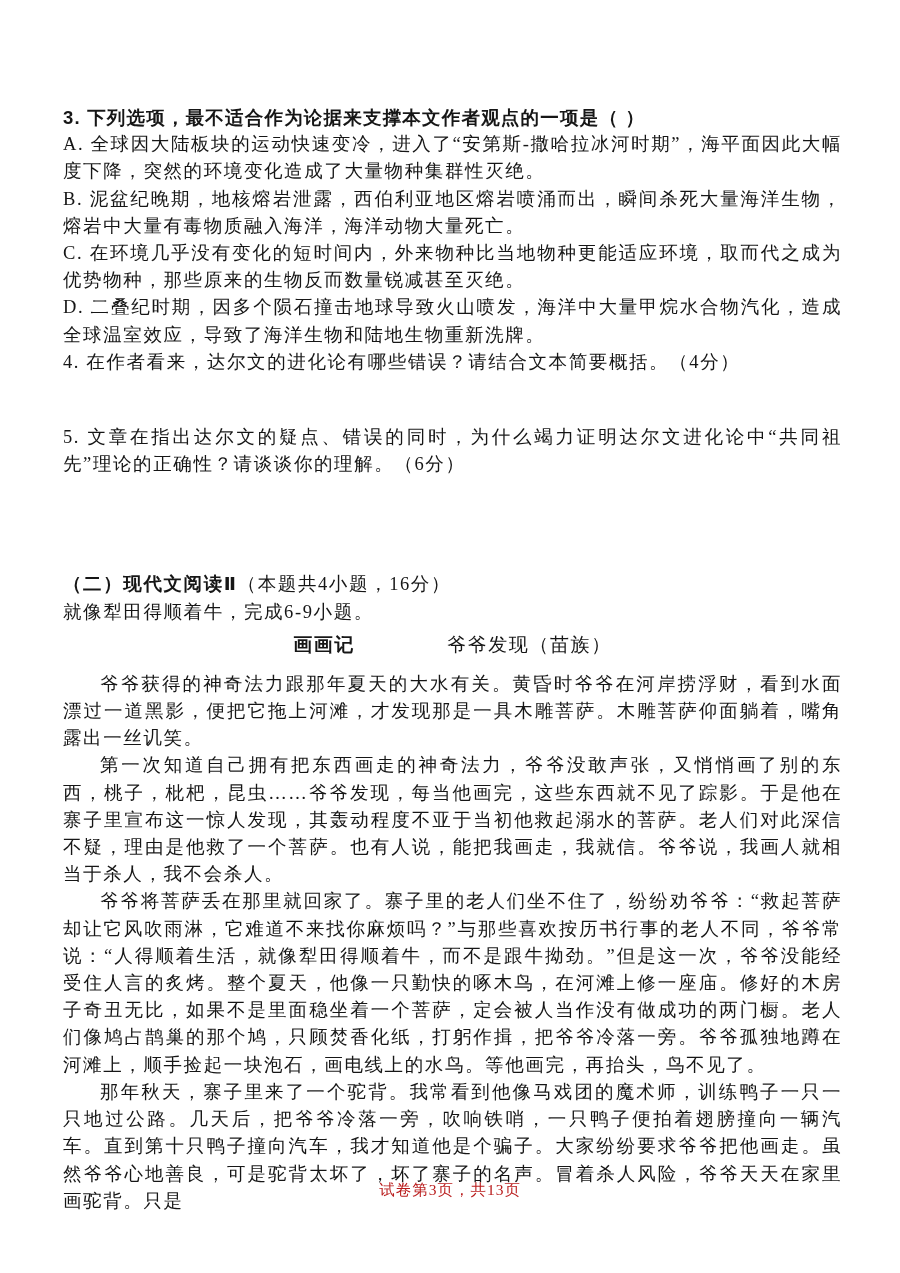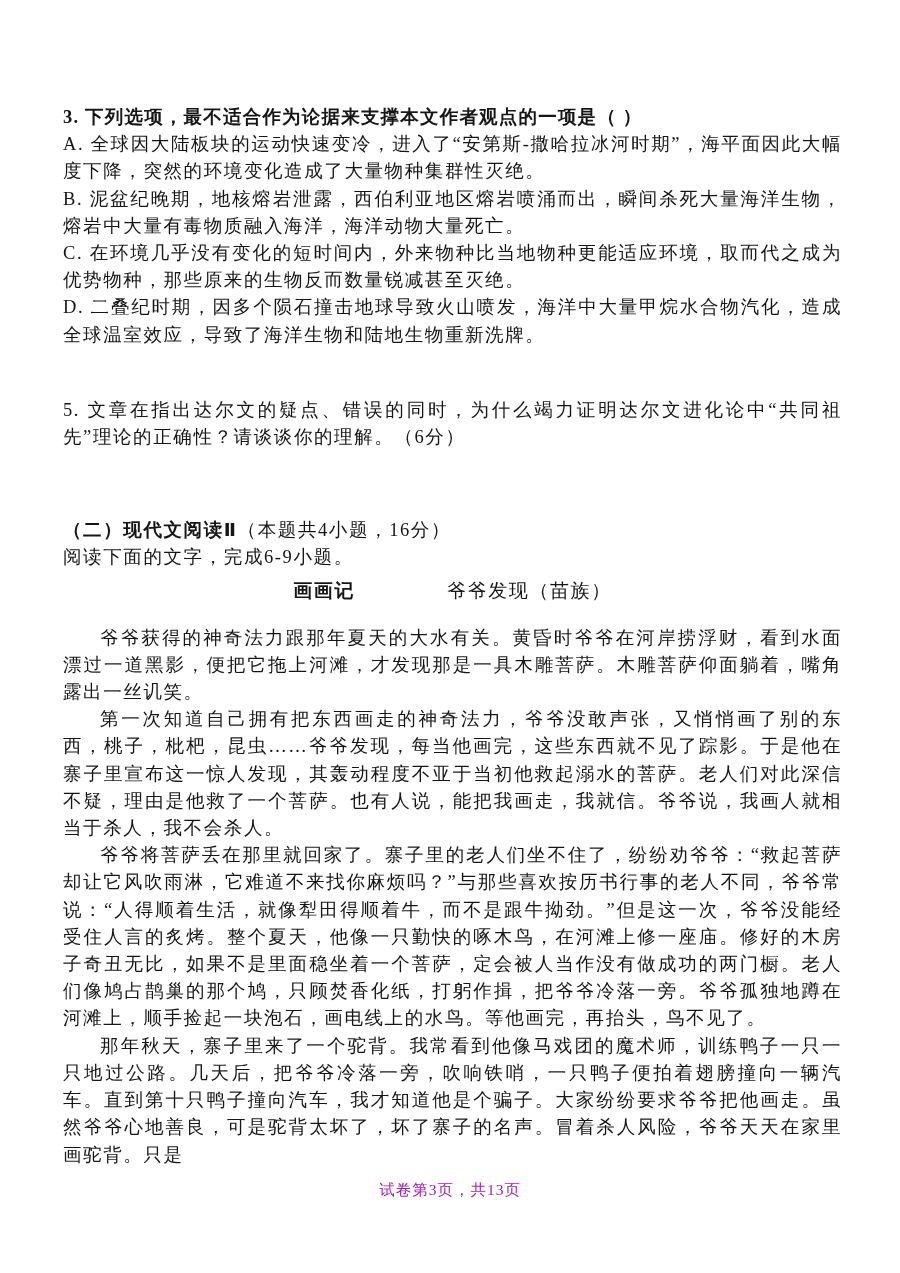--- a/index.html
+++ b/index.html
@@ -20,81 +20,82 @@
     left: 63px;
     width: 779px;
   }
   p, .line {
     font-size: 18.5px;
     line-height: 27.2px;
     letter-spacing: 1.6px;
     text-align: justify;
   }
   .stem {
-    font-family: Liberation Serif, serif;
+    font-family: Liberation Sans, sans-serif;
     font-weight: bold;
     letter-spacing: 1.2px;
   }
   .q5 { margin-top: 48px; }
-  .section-heading { margin-top: 65px; }
+  .section-heading { margin-top: 92px; }
   .section-heading .bold-part {
     font-family: "Liberation Sans", "DejaVu Sans", sans-serif;
     font-weight: bold;
   }
   .story-title-row {
     margin-top: 4px;
     display: flex;
     justify-content: center;
     align-items: center;
     gap: 92px;
     font-size: 19px;
     line-height: 30px;
     letter-spacing: 1.6px;
   }
   .story-title {
     font-family: "Liberation Sans", "DejaVu Sans", sans-serif;
     font-weight: bold;
   }
-  .story-body { margin-top: 19px; }
+  .story-body { margin-top: 11px; }
   .para {
     text-indent: 2em;
     font-family: "Liberation Serif", "DejaVu Serif", serif;
   }
   .footer {
     position: absolute;
     top: 1180px;
     left: 0;
     width: 100%;
     text-align: center;
     font-size: 15.5px;
     letter-spacing: 1px;
-    color: #a21caf;
+    color: #b91c1c;
   }
 </style>
 </head>
 <body>
 
 <div class="page">
   <div class="content">
 
     <p class="stem">3. 下列选项，最不适合作为论据来支撑本文作者观点的一项是（  ）</p>
 
     <div>
       <p class="opt">A. 全球因大陆板块的运动快速变冷，进入了“安第斯-撒哈拉冰河时期”，海平面因此大幅度下降，突然的环境变化造成了大量物种集群性灭绝。</p>
       <p class="opt">B. 泥盆纪晚期，地核熔岩泄露，西伯利亚地区熔岩喷涌而出，瞬间杀死大量海洋生物，熔岩中大量有毒物质融入海洋，海洋动物大量死亡。</p>
       <p class="opt">C. 在环境几乎没有变化的短时间内，外来物种比当地物种更能适应环境，取而代之成为优势物种，那些原来的生物反而数量锐减甚至灭绝。</p>
       <p class="opt">D. 二叠纪时期，因多个陨石撞击地球导致火山喷发，海洋中大量甲烷水合物汽化，造成全球温室效应，导致了海洋生物和陆地生物重新洗牌。</p>
     </div>
 
+    <p class="q">4. 在作者看来，达尔文的进化论有哪些错误？请结合文本简要概括。（4分）</p>
 
     <p class="q q5">5. 文章在指出达尔文的疑点、错误的同时，为什么竭力证明达尔文进化论中“共同祖先”理论的正确性？请谈谈你的理解。（6分）</p>
 
     <p class="section-heading"><span class="bold-part">（二）现代文阅读Ⅱ</span><span>（本题共4小题，16分）</span></p>
 
-    <p class="intro">阅读下面的文字，完成6-9小题。</p>
+    <p class="intro">就像犁田得顺着牛，完成6-9小题。</p>
 
     <div class="story-title-row">
       <span class="story-title">画画记</span>
       <span class="story-author">爷爷发现（苗族）</span>
     </div>
 
     <div class="story-body">
       <p class="para">爷爷获得的神奇法力跟那年夏天的大水有关。黄昏时爷爷在河岸捞浮财，看到水面漂过一道黑影，便把它拖上河滩，才发现那是一具木雕菩萨。木雕菩萨仰面躺着，嘴角露出一丝讥笑。</p>
       <p class="para">第一次知道自己拥有把东西画走的神奇法力，爷爷没敢声张，又悄悄画了别的东西，桃子，枇杷，昆虫……爷爷发现，每当他画完，这些东西就不见了踪影。于是他在寨子里宣布这一惊人发现，其轰动程度不亚于当初他救起溺水的菩萨。老人们对此深信不疑，理由是他救了一个菩萨。也有人说，能把我画走，我就信。爷爷说，我画人就相当于杀人，我不会杀人。</p>
       <p class="para">爷爷将菩萨丢在那里就回家了。寨子里的老人们坐不住了，纷纷劝爷爷：“救起菩萨却让它风吹雨淋，它难道不来找你麻烦吗？”与那些喜欢按历书行事的老人不同，爷爷常说：“人得顺着生活，就像犁田得顺着牛，而不是跟牛拗劲。”但是这一次，爷爷没能经受住人言的炙烤。整个夏天，他像一只勤快的啄木鸟，在河滩上修一座庙。修好的木房子奇丑无比，如果不是里面稳坐着一个菩萨，定会被人当作没有做成功的两门橱。老人们像鸠占鹊巢的那个鸠，只顾焚香化纸，打躬作揖，把爷爷冷落一旁。爷爷孤独地蹲在河滩上，顺手捡起一块泡石，画电线上的水鸟。等他画完，再抬头，鸟不见了。</p>

